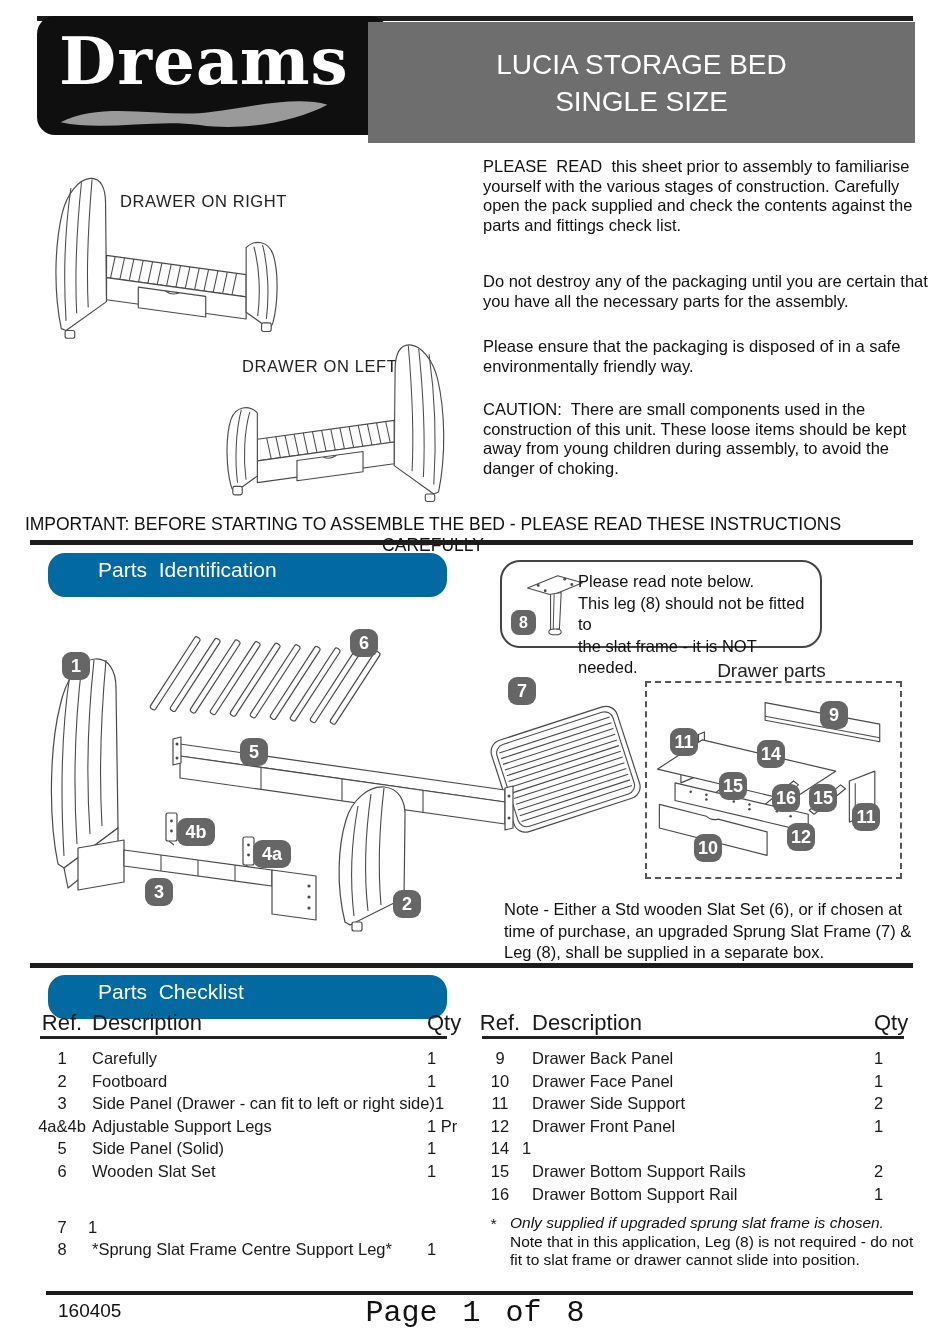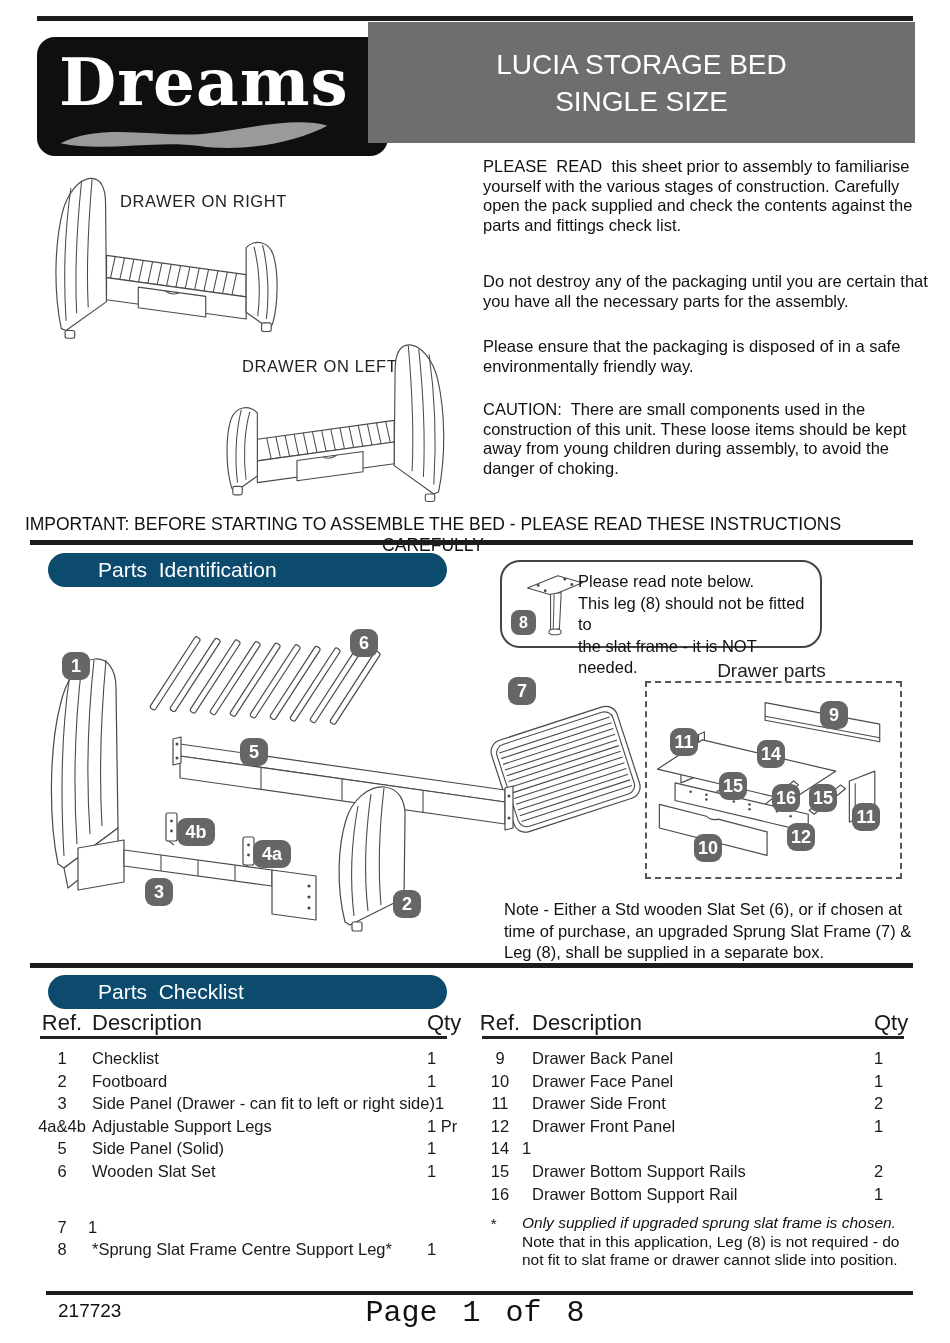--- a/index.html
+++ b/index.html
@@ -1,32 +1,32 @@
 <!DOCTYPE html>
 <html><head>
 <meta charset="utf-8">
 <style>
   html,body{margin:0;padding:0;background:#e8e8e8;}
   .page{position:relative;width:950px;height:1343px;background:#ffffff;margin:0 auto;
         font-family:"Liberation Sans", sans-serif;color:#1a1a1a;overflow:hidden;}
   .abs{position:absolute;}
   .rule{position:absolute;background:#1c1c1c;}
   
-  .logo-box{position:absolute;left:37px;top:37px;width:351px;height:119px;background:#0f0f0f;border-radius:18px;}
+  .logo-box{position:absolute;left:37px;top:16px;width:351px;height:119px;background:#0f0f0f;border-radius:18px;}
   .logo-text{position:absolute;left:22px;top:6px;font-family:"DejaVu Serif", serif;font-weight:bold;
              font-size:66px;letter-spacing:1px;color:#ffffff;}
   .title-box{position:absolute;left:368px;top:22px;width:547px;height:121px;background:#6e6e6e;
              display:flex;flex-direction:column;align-items:center;justify-content:center;
              color:#ffffff;font-size:28px;line-height:37px;}
   
   .bed-label{position:absolute;font-size:16.5px;letter-spacing:0.6px;color:#222;}
   .para{position:absolute;left:483px;width:452px;font-size:16.5px;line-height:19.5px;white-space:pre-wrap;color:#111;}
   .important{position:absolute;left:0;top:514px;width:866px;text-align:center;font-size:17.5px;color:#111;}
   
-  .sec-hdr{position:absolute;left:48px;width:399px;height:34px;background:#0c4a6e;border-radius:17px;
+  .sec-hdr{position:absolute;left:48px;width:399px;height:44px;background:#0369a1;border-radius:17px;
            color:#ffffff;font-size:21px;line-height:34px;padding-left:50px;box-sizing:border-box;white-space:pre;}
   
   .note-box{position:absolute;left:500px;top:560px;width:318px;height:84px;border:2.5px solid #444;border-radius:20px;}
   .note-text{position:absolute;left:76px;top:9px;font-size:16.5px;line-height:21.5px;white-space:pre-line;color:#111;}
   
   .badge{position:absolute;width:28px;height:28px;background:#666666;border-radius:9px;color:#fff;
          font-size:18px;font-weight:bold;text-align:center;line-height:28px;z-index:5;}
   .badge-wide{width:38px;}
   .badge-sm{width:25px;height:25px;font-size:16px;line-height:25px;border-radius:8px;}
   .drawer-box{position:absolute;left:645px;top:681px;width:253px;height:194px;border:2px dashed #555;}
@@ -36,21 +36,21 @@
   .check-table{position:absolute;}
   .check-row{display:flex;height:22.6px;font-size:16.5px;align-items:flex-start;}
   .c-ref{width:52px;text-align:center;white-space:nowrap;flex:none;}
   .c-desc{flex:1;padding-left:4px;white-space:nowrap;}
   .c-qty{width:34px;flex:none;}
   .hdr-row{position:absolute;display:flex;font-size:22px;}
   .hdr-rule{position:absolute;height:2.5px;background:#222;}
   .spacer{height:33px;}
   .footnote{position:absolute;left:486px;top:1214px;width:436px;font-size:15.5px;line-height:18.5px;color:#111;}
   .footnote .star{position:absolute;left:4px;top:1px;font-style:italic;}
-  .footnote .fn-body{margin-left:36px;}
+  .footnote .fn-body{margin-left:24px;}
   .fn-italic{font-style:italic;}
   
   .doc-code{position:absolute;left:58px;top:1300px;font-size:19px;color:#111;}
   .page-num{position:absolute;left:0;top:1296px;width:950px;text-align:center;font-size:30px;color:#111;word-spacing:7px;font-family:Liberation Mono, monospace;}
   
   .shp{fill:#ffffff;stroke:#4a4a4a;stroke-width:1.2;stroke-linejoin:round;}
   .ln{fill:none;stroke:#4a4a4a;stroke-width:1.1;}
   .dot{fill:#4a4a4a;stroke:none;}
   svg{display:block;}
   .mirror{transform:scale(-1,1);}
@@ -289,21 +289,21 @@
   <div class="hdr-row" style="left:478px;top:1010px;width:426px;">
     <div class="c-ref" style="width:44px">Ref.</div>
     <div class="c-desc" style="padding-left:10px">Description</div>
     <div class="c-qty" style="width:30px">Qty</div>
   </div>
   <div class="hdr-rule" style="left:482px;top:1036px;width:422px;"></div>
 
   <div class="check-table" style="left:36px;top:1049px;width:425px;">
     <div class="check-row">
       <div class="c-ref">1</div>
-      <div class="c-desc">Checklist</div>
+      <div class="c-desc">Carefully</div>
       <div class="c-qty">1</div>
     </div>
     <div class="check-row">
       <div class="c-ref">2</div>
       <div class="c-desc">Footboard</div>
       <div class="c-qty">1</div>
     </div>
     <div class="check-row">
       <div class="c-ref">3</div>
       <div class="c-desc">Side Panel (Drawer - can fit to left or right side)</div>
@@ -342,21 +342,21 @@
       <div class="c-desc" style="padding-left:10px">Drawer Back Panel</div>
       <div class="c-qty" style="width:30px">1</div>
     </div>
     <div class="check-row">
       <div class="c-ref" style="width:44px">10</div>
       <div class="c-desc" style="padding-left:10px">Drawer Face Panel</div>
       <div class="c-qty" style="width:30px">1</div>
     </div>
     <div class="check-row">
       <div class="c-ref" style="width:44px">11</div>
-      <div class="c-desc" style="padding-left:10px">Drawer Side Front</div>
+      <div class="c-desc" style="padding-left:10px">Drawer Side Support</div>
       <div class="c-qty" style="width:30px">2</div>
     </div>
     <div class="check-row">
       <div class="c-ref" style="width:44px">12</div>
       <div class="c-desc" style="padding-left:10px">Drawer Front Panel</div>
       <div class="c-qty" style="width:30px">1</div>
     </div>
     <div class="check-row">
       <div class="c-ref" style="width:44px">14</div>
       <div class="c-qty" style="width:30px">1</div>
@@ -375,16 +375,16 @@
 
   <div class="footnote">
     <span class="star">*</span>
     <div class="fn-body">
       <span class="fn-italic">Only supplied if upgraded sprung slat frame is chosen.</span><br>
       <span>Note that in this application, Leg (8) is not required - do not fit to slat frame or drawer cannot slide into position.</span>
     </div>
   </div>
 
   <div class="rule" style="left:46px;top:1291px;width:867px;height:4px;"></div>
-  <div class="doc-code">217723</div>
+  <div class="doc-code">160405</div>
   <div class="page-num">Page  1  of  8</div>
 
 </div>
 
 </body></html>

